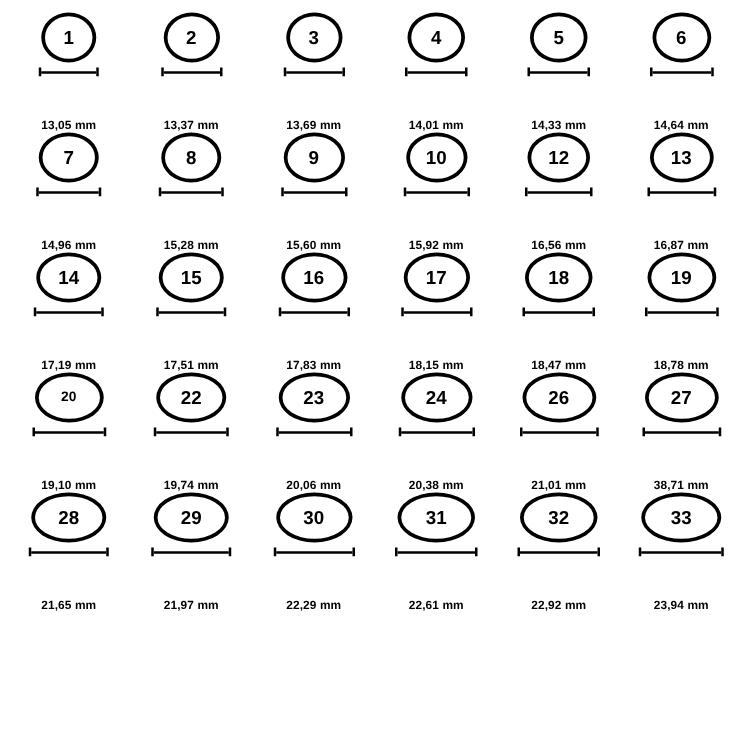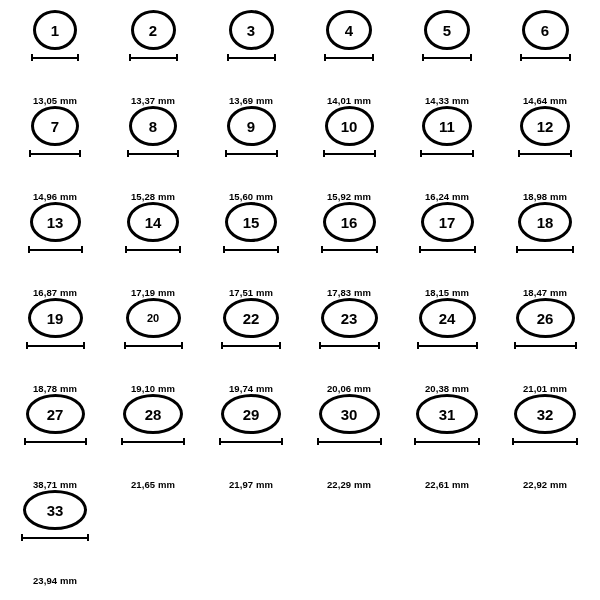--- a/index.html
+++ b/index.html
@@ -147,31 +147,24 @@
         </div>
       </div>
       <div class="ring-cell">
         <div class="ring-circle" style="width: 49px; height: 49px; font-size: 15px;">10</div>
         <div class="ring-measure">
           <div class="measure-bar" style="width: 53px;"></div>
           <div class="ring-size-text">15,92 mm</div>
         </div>
       </div>
       <div class="ring-cell">
-        <div class="ring-circle" style="width: 50px; height: 50px; font-size: 15px;">11</div>
+        <div class="ring-circle" style="width: 50px; height: 50px; font-size: 15px;">12</div>
         <div class="ring-measure">
           <div class="measure-bar" style="width: 54px;"></div>
-          <div class="ring-size-text">16,24 mm</div>
-        </div>
-      </div>
-      <div class="ring-cell">
-        <div class="ring-circle" style="width: 50px; height: 50px; font-size: 15px;">12</div>
-        <div class="ring-measure">
-          <div class="measure-bar" style="width: 54px;"></div>
-          <div class="ring-size-text">18,98 mm</div>
+          <div class="ring-size-text">16,56 mm</div>
         </div>
       </div>
       <div class="ring-cell">
         <div class="ring-circle" style="width: 51px; height: 51px; font-size: 15px;">13</div>
         <div class="ring-measure">
           <div class="measure-bar" style="width: 55px;"></div>
           <div class="ring-size-text">16,87 mm</div>
         </div>
       </div>
       <div class="ring-cell">

